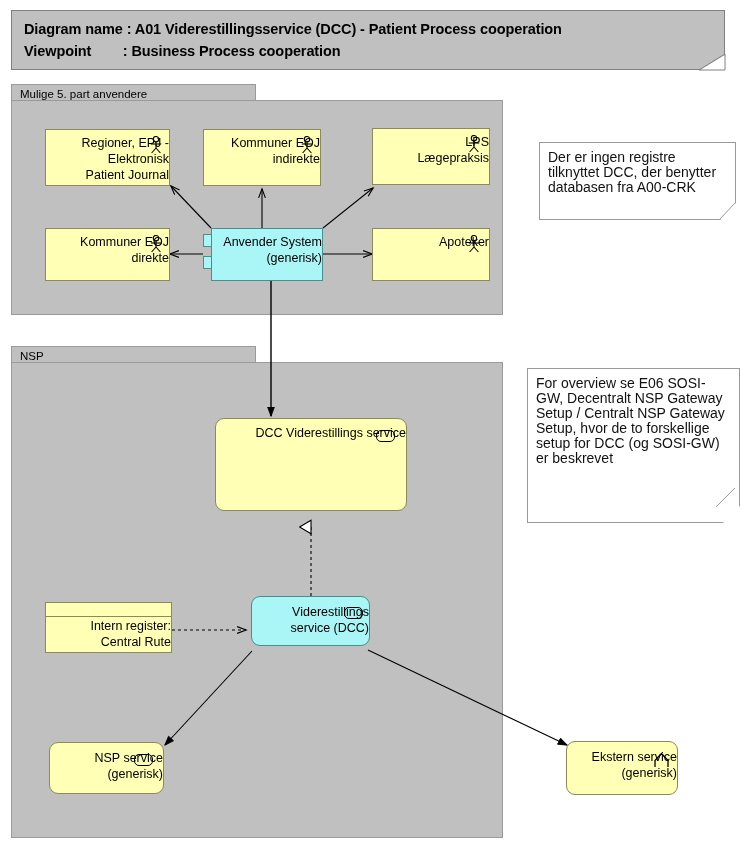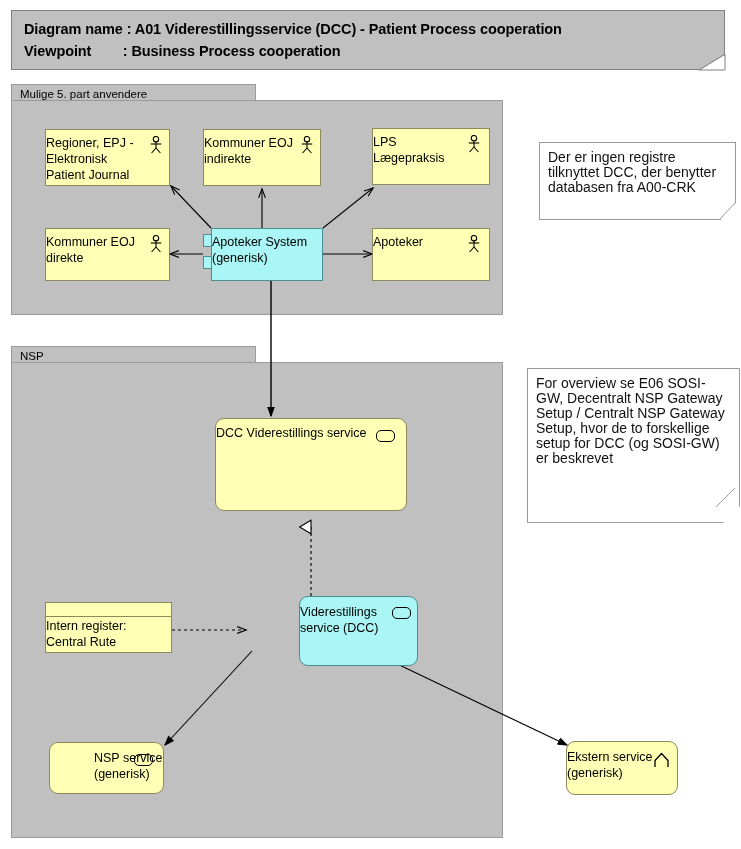--- a/index.html
+++ b/index.html
@@ -58,21 +58,21 @@
   #group-nsp-tab   { left: 11px; top: 346px; width: 245px; height: 17px; }
   #group-nsp-body  { left: 11px; top: 362px; width: 492px; height: 476px; }
 
   
   .node {
     position: absolute;
     box-sizing: border-box;
     border: 1px solid #777;
     font-size: 12.5px;
     color: #000;
-    text-align: left;
+    text-align: right;
     display: flex;
     align-items: flex-start;
     justify-content: center;
   }
   .node .label {
     padding-top: 5px;
     line-height: 16px;
     width: 100%;
     white-space: pre-line;
     position: relative;
@@ -245,37 +245,37 @@
       <line x1="7" y1="6" x2="7" y2="12" stroke="#000" stroke-width="1.1"></line>
       <line x1="1.8" y1="8" x2="12.2" y2="8" stroke="#000" stroke-width="1.1"></line>
       <line x1="7" y1="12" x2="2.6" y2="17" stroke="#000" stroke-width="1.1"></line>
       <line x1="7" y1="12" x2="11.4" y2="17" stroke="#000" stroke-width="1.1"></line>
     </svg>
   </div>
 
   <div class="comp-tab" style="left:203px; top:234px;"></div>
   <div class="comp-tab" style="left:203px; top:256px;"></div>
   <div class="node cyan" id="n-anvender" style="left:211px; top:228px; width:112px; height:53px;">
-    <div class="label">Apoteker System
+    <div class="label">Anvender System
 (generisk)</div>
   </div>
 
   <div class="node yellow rounded" id="n-dcc-service" style="left:215px; top:418px; width:192px; height:93px;">
     <div class="label" style="padding-top:6px;">DCC Viderestillings service</div>
     <div class="icon-service" style="right:11px; top:11px;"></div>
   </div>
 
   <div class="node yellow" id="n-intern-register" style="left:45px; top:602px; width:127px; height:51px; overflow:hidden;">
     <div class="obj-divider"></div>
     <div class="label" style="padding-top:15px;">Intern register:
 Central Rute
 Konfiguration (CRK)</div>
   </div>
 
-  <div class="node cyan rounded" id="n-viderestillings" style="left:251px; top:596px; width:119px; height:70px;margin-left:48px;">
+  <div class="node cyan rounded" id="n-viderestillings" style="left:251px; top:596px; width:119px; height:50px;">
     <div class="label" style="padding-top:7px;">Viderestillings
 service (DCC)</div>
     <div class="icon-service" style="right:6px; top:10px;"></div>
   </div>
 
   <div class="node yellow rounded" id="n-nsp-service" style="left:49px; top:742px; width:115px; height:52px;">
     <div class="label" style="padding-top:7px;margin-left:44px;">NSP service
 (generisk)</div>
     <div class="icon-service" style="right:10px; top:11px;"></div>
   </div>

